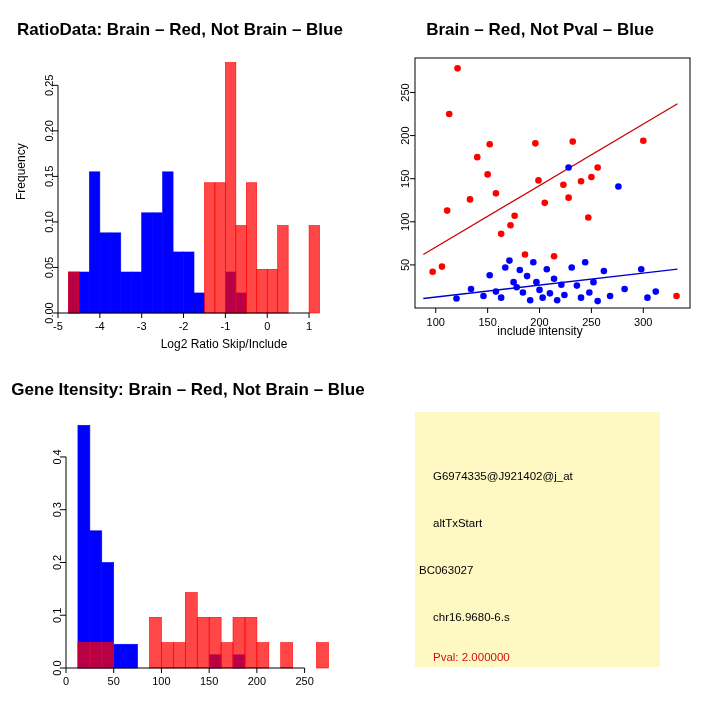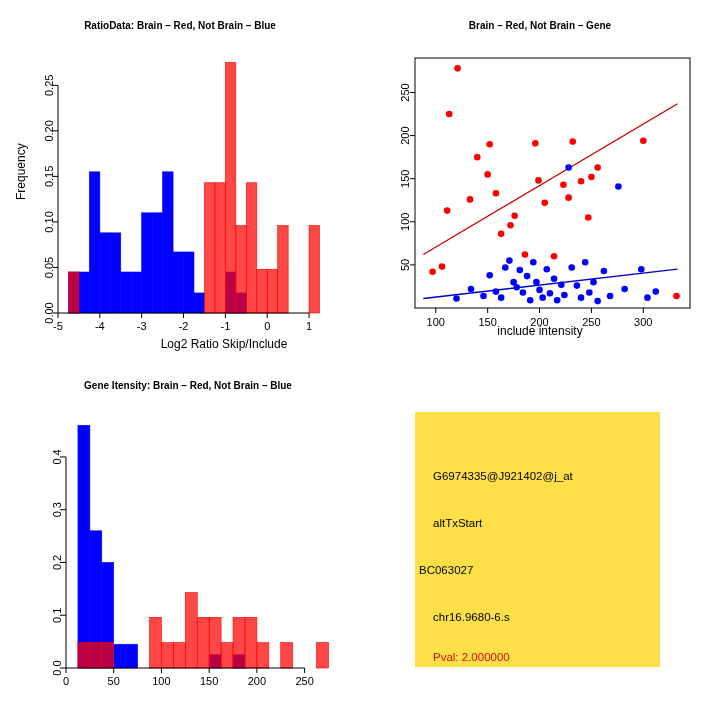--- a/index.html
+++ b/index.html
@@ -1,23 +1,23 @@
 <!DOCTYPE html>
 <html><head>
 <meta charset="utf-8">
 <style>
   html,body{margin:0;padding:0;background:#ffffff;}
   body{width:720px;height:720px;font-family:"Liberation Sans",sans-serif;color:#000;}
   #page{position:relative;width:720px;height:720px;overflow:hidden;}
   .panel{position:absolute;}
-  .title{font-weight:bold;font-size:10px;text-align:center;white-space:nowrap;}
+  .title{font-weight:bold;font-size:17px;text-align:center;white-space:nowrap;}
   .axlabel{font-size:12px;text-align:center;white-space:nowrap;}
   .vlabel{font-size:12px;position:absolute;transform-origin:0 0;transform:rotate(-90deg);white-space:nowrap;}
   svg{display:block;}
-  .infobox{background:#fde047;}
+  .infobox{background:#fef9c3;}
   .infoline{font-size:11.5px;color:#000;}
   .infoline.pval{color:#d01010;}
 </style>
 </head>
 <body>
 
 <div id="page">
 
   <div class="panel" style="left:0px;top:0px;width:360px;height:360px;">
     <div class="title" style="position:absolute;left:0;top:20px;width:360px;">RatioData: Brain – Red, Not Brain – Blue</div>
@@ -78,21 +78,21 @@
         <line x1="58" y1="112.85714285714286" x2="53" y2="112.85714285714286" stroke="#000" stroke-width="1"></line>
         <text x="49" y="112.85714285714286" font-size="11" font-family="&quot;Liberation Sans&quot;, sans-serif" text-anchor="middle" fill="#000" transform="rotate(-90,49,112.85714285714286)" dy="4">0.20</text>
         <line x1="58" y1="67.32142857142858" x2="53" y2="67.32142857142858" stroke="#000" stroke-width="1"></line>
         <text x="49" y="67.32142857142858" font-size="11" font-family="&quot;Liberation Sans&quot;, sans-serif" text-anchor="middle" fill="#000" transform="rotate(-90,49,67.32142857142858)" dy="4">0.25</text>
       </svg>
     <div class="axlabel" style="position:absolute;left:0;top:337px;width:360px;padding-left:44px;">Log2 Ratio Skip/Include</div>
     <div class="vlabel" style="left:14px;top:200px;">Frequency</div>
   </div>
 
   <div class="panel" style="left:360px;top:0px;width:360px;height:360px;">
-    <div class="title" style="position:absolute;left:0;top:20px;width:360px;">Brain – Red, Not Brain – Gene</div>
+    <div class="title" style="position:absolute;left:0;top:20px;width:360px;">Brain – Red, Not Pval – Blue</div>
     <svg id="svg-scatter" width="360" height="340" style="position:absolute;left:0;top:18px;">
         <rect x="55" y="40" width="275" height="250" fill="none" stroke="#000" stroke-width="1"></rect>
         <line x1="63.301886792452834" y1="236.55172413793105" x2="317.54716981132077" y2="85.68965517241381" stroke="#cc0000" stroke-width="1.3"></line>
         <line x1="63.301886792452834" y1="280.51724137931035" x2="317.54716981132077" y2="251.20689655172413" stroke="#0000cc" stroke-width="1.3"></line>
         <g>
           <circle cx="72.64150943396226" cy="253.79310344827587" r="3.3" fill="#ff0000"></circle>
           <circle cx="81.98113207547169" cy="248.6206896551724" r="3.3" fill="#ff0000"></circle>
           <circle cx="87.16981132075472" cy="192.58620689655174" r="3.3" fill="#ff0000"></circle>
           <circle cx="89.24528301886792" cy="96.0344827586207" r="3.3" fill="#ff0000"></circle>
           <circle cx="97.54716981132074" cy="50.34482758620689" r="3.3" fill="#ff0000"></circle>

